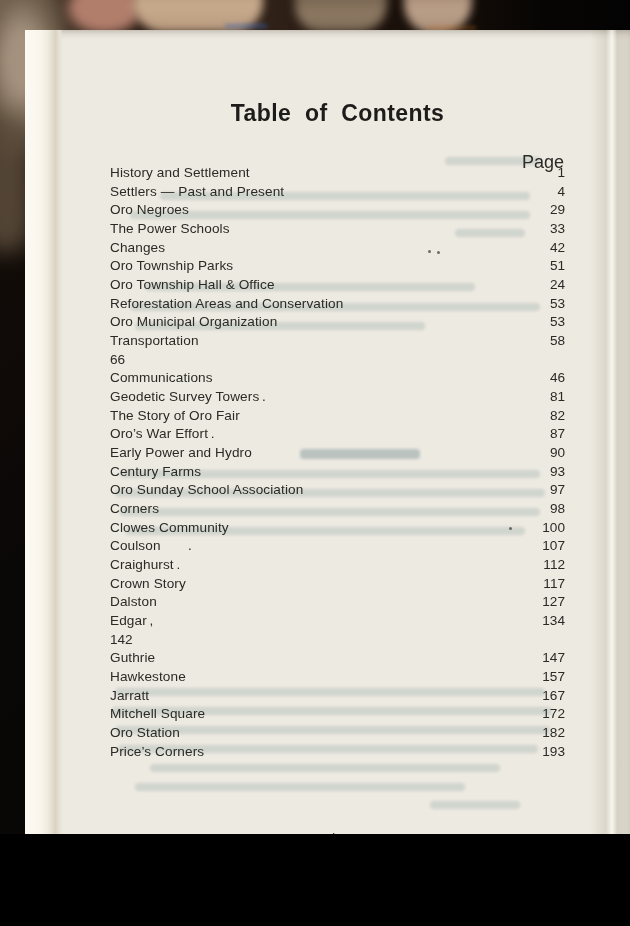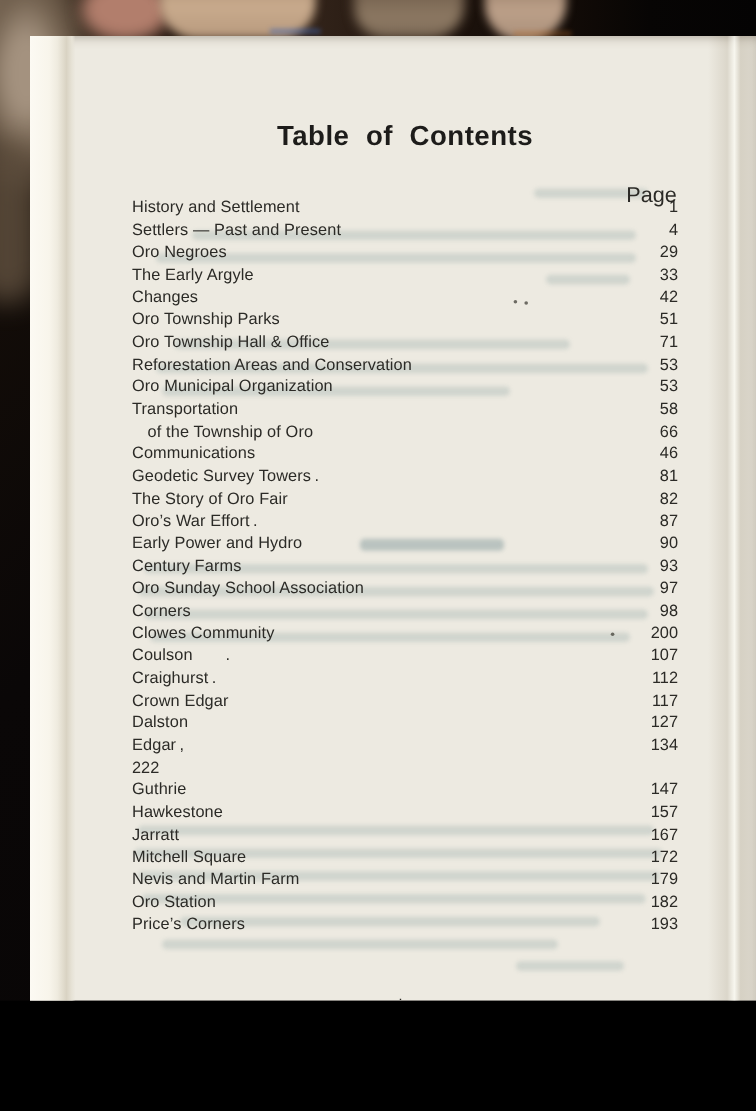--- a/index.html
+++ b/index.html
@@ -108,49 +108,48 @@
           </div>
           <div class="row">
             <span class="lbl">Settlers — Past and Present</span>
             <span class="num">4</span>
           </div>
           <div class="row">
             <span class="lbl">Oro Negroes</span>
             <span class="num">29</span>
           </div>
           <div class="row">
-            <span class="lbl">The Early Argyle</span>
+            <span class="lbl">The Power Schools</span>
             <span class="num">33</span>
           </div>
           <div class="row">
             <span class="lbl">Changes</span>
             <span class="num">42</span>
           </div>
           <div class="row">
             <span class="lbl">Oro Township Parks</span>
             <span class="num">51</span>
           </div>
           <div class="row">
             <span class="lbl">Oro Township Hall &amp; Office</span>
-            <span class="num">71</span>
+            <span class="num">24</span>
           </div>
           <div class="row">
             <span class="lbl">Reforestation Areas and Conservation</span>
             <span class="num">53</span>
           </div>
           <div class="row">
             <span class="lbl">Oro Municipal Organization</span>
             <span class="num">53</span>
           </div>
           <div class="row">
             <span class="lbl">Transportation</span>
             <span class="num">58</span>
           </div>
           <div class="row indent">
-            <span class="lbl">of the Township of Oro</span>
             <span class="num">66</span>
           </div>
           <div class="row">
             <span class="lbl">Communications</span>
             <span class="num">46</span>
           </div>
           <div class="row">
             <span class="lbl">Geodetic Survey Towers .</span>
             <span class="num">81</span>
           </div>
@@ -173,64 +172,60 @@
           <div class="row">
             <span class="lbl">Oro Sunday School Association</span>
             <span class="num">97</span>
           </div>
           <div class="row">
             <span class="lbl">Corners</span>
             <span class="num">98</span>
           </div>
           <div class="row">
             <span class="lbl">Clowes Community</span>
-            <span class="num">200</span>
+            <span class="num">100</span>
           </div>
           <div class="row">
             <span class="lbl">Coulson  .</span>
             <span class="num">107</span>
           </div>
           <div class="row">
             <span class="lbl">Craighurst .</span>
             <span class="num">112</span>
           </div>
           <div class="row">
-            <span class="lbl">Crown Edgar</span>
+            <span class="lbl">Crown Story</span>
             <span class="num">117</span>
           </div>
           <div class="row">
             <span class="lbl">Dalston</span>
             <span class="num">127</span>
           </div>
           <div class="row">
             <span class="lbl">Edgar ,</span>
             <span class="num">134</span>
           </div>
           <div class="row">
-            <span class="num">222</span>
+            <span class="num">142</span>
           </div>
           <div class="row">
             <span class="lbl">Guthrie</span>
             <span class="num">147</span>
           </div>
           <div class="row">
             <span class="lbl">Hawkestone</span>
             <span class="num">157</span>
           </div>
           <div class="row">
             <span class="lbl">Jarratt</span>
             <span class="num">167</span>
           </div>
           <div class="row">
             <span class="lbl">Mitchell Square</span>
             <span class="num">172</span>
-          </div>
-          <div class="row">
-            <span class="lbl">Nevis and Martin Farm</span>
-            <span class="num">179</span>
           </div>
           <div class="row">
             <span class="lbl">Oro Station</span>
             <span class="num">182</span>
           </div>
           <div class="row">
             <span class="lbl">Price’s Corners</span>
             <span class="num">193</span>
           </div>
         </div>

